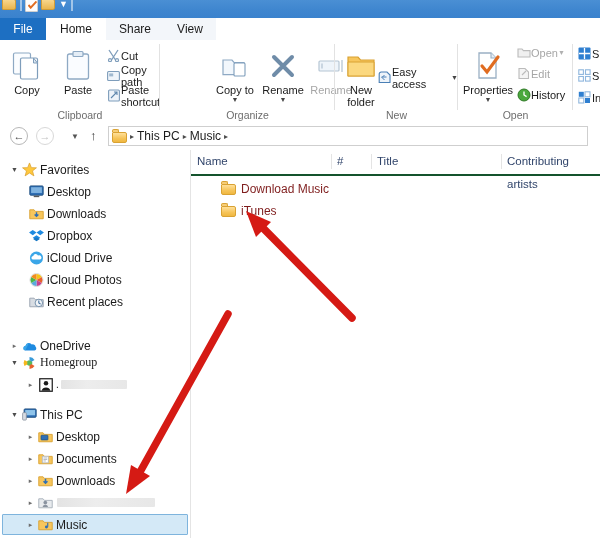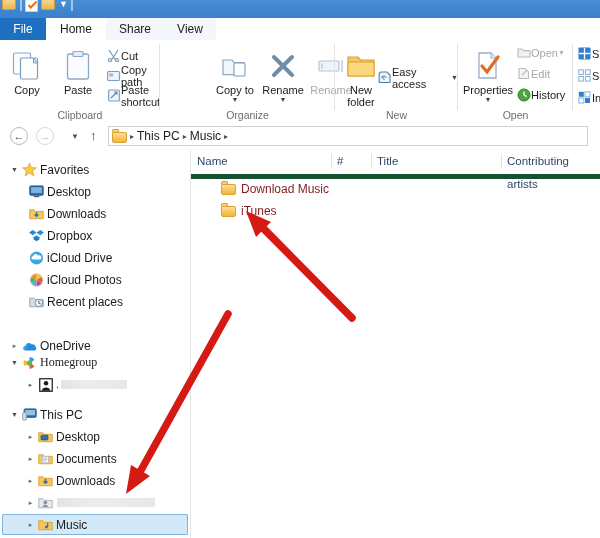--- a/index.html
+++ b/index.html
@@ -71,21 +71,21 @@
   .navdrop{position:absolute;left:71px;top:10px;font-size:8px;color:#555;}
   .navup{position:absolute;left:90px;top:5px;font-size:13px;color:#3a3a3a;line-height:18px;}
   .pathbox{position:absolute;left:108px;top:4px;width:480px;height:20px;
     border:1px solid #cfcfcf;background:#fff;box-sizing:border-box;display:flex;align-items:center;padding-left:3px;gap:3px;}
   .crumb{font-size:12px;color:#1b1b1b;}
   .crumbsep{font-size:8px;color:#4c4c4c;}
   
   .navpane{position:absolute;left:0;top:150px;width:190px;height:388px;background:#ffffff;overflow:hidden;}
   .vdiv{position:absolute;left:190px;top:150px;width:1px;height:388px;background:#e4e4e4;}
   .listpane{position:absolute;left:191px;top:150px;width:409px;height:388px;background:#ffffff;}
-  .colhead{position:absolute;left:0;top:0;width:409px;height:24px;border-bottom:5px solid #14532d;background:#fff;}
+  .colhead{position:absolute;left:0;top:0;width:409px;height:24px;border-bottom:2px solid #14532d;background:#fff;}
   .col{position:absolute;top:0;height:23px;line-height:23px;font-size:11.5px;color:#31456b;padding-left:6px;box-sizing:border-box;}
   .colsep{position:absolute;top:4px;width:1px;height:15px;background:#e4e4e4;}
   .frow{position:absolute;left:16px;height:19px;display:flex;align-items:flex-start;gap:5px;padding-left:14px;font-size:12px;color:#7f1d1d;box-sizing:border-box;}
   
   .titem{position:absolute;height:19px;display:flex;align-items:center;font-size:12px;color:#1b1b1b;white-space:nowrap;}
   .chev{width:13px;flex:0 0 13px;display:flex;align-items:center;justify-content:center;font-size:7px;color:#6e6e6e;}
   .chev.open{color:#4c4c4c;}
   .tico{width:17px;flex:0 0 17px;display:flex;align-items:center;justify-content:center;}
   .tlabel{padding-left:2px;}
   .selrow{position:absolute;left:2px;width:186px;height:21px;background:#d4e9f7;

